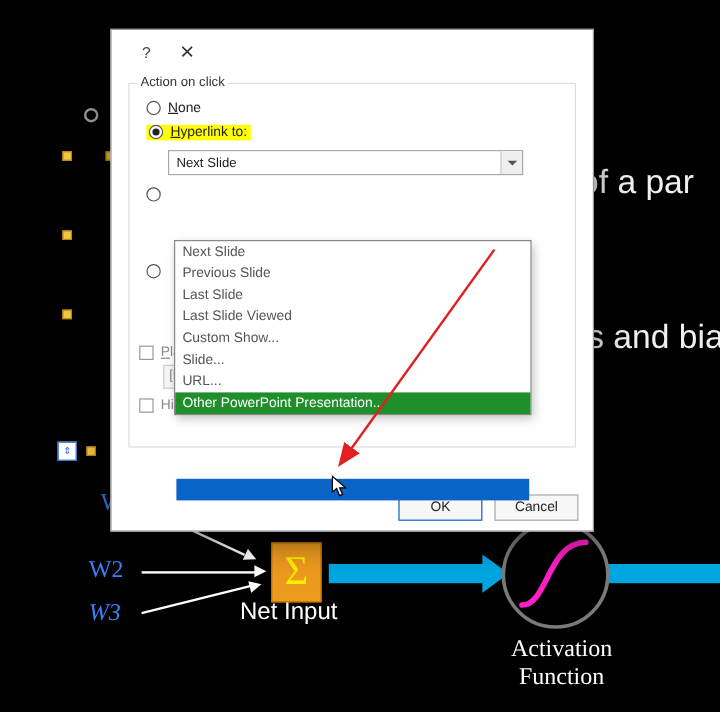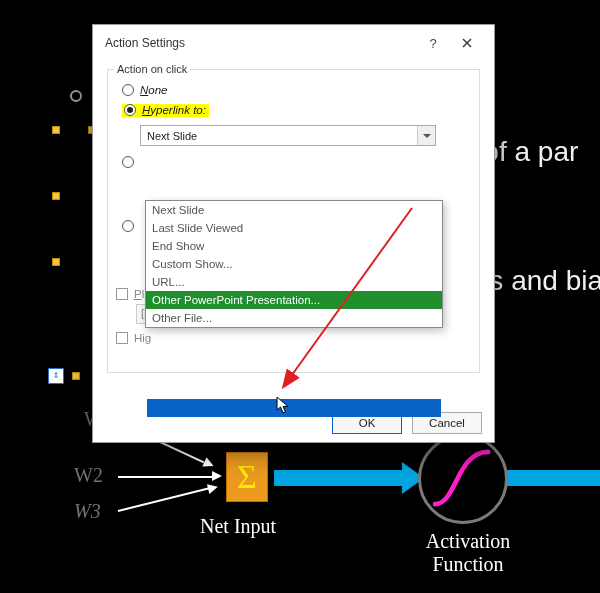--- a/index.html
+++ b/index.html
@@ -48,21 +48,21 @@
     position: absolute;
     width: 12px; height: 12px;
     border: 2px solid #9c9c9c;
     border-radius: 50%;
     background: transparent;
   }
 
   
   .wlabel {
     position: absolute;
-    color: #737373;
+    color: #3b82f6;
     font-size: 20px;
     font-family: "Times New Roman", serif;
   }
   .arrow-line {
     position: absolute;
     background: #fff;
     height: 2px;
   }
   .arrow-head {
     position: absolute;
@@ -81,24 +81,24 @@
     border: 1px solid #c46f00;
     display: flex; align-items: center; justify-content: center;
   }
   .sigma-box span {
     color: #ffee00;
     font-size: 34px;
     font-family: "Times New Roman", serif;
   }
   .net-input-label {
     position: absolute;
-    top: 515px; left: 200px;
+    top: 499px; left: 200px;
     color: #fff;
     font-size: 20px;
-    font-family: Liberation Serif, serif;
+    font-family: Liberation Sans, sans-serif;
   }
 
   
   .cyan-arrow-body {
     position: absolute;
     top: 470px; left: 274px;
     width: 130px; height: 16px;
     background: #00a6e0;
   }
   .cyan-arrow-head {
@@ -217,21 +217,20 @@
     padding: 0 3px;
     font-size: 11px;
     color: #333;
   }
 
   .radio-row {
     display: flex; align-items: flex-start;
     margin: 4px 0 8px 6px;
     font-size: 11.5px;
     color: #222;
-    font-style: italic;
   }
   .radio {
     width: 12px; height: 12px;
     border: 1px solid #555;
     border-radius: 50%;
     margin-right: 6px;
     display: inline-flex; align-items: center; justify-content: center;
     background: #fff;
   }
   .radio.checked::after {
@@ -396,21 +395,20 @@
 <div class="act-circle">
   <svg viewBox="0 0 90 90">
     <path d="M 15 72 C 38 72, 38 16, 72 16" stroke="#ff1fc8" stroke-width="5" fill="none" stroke-linecap="round"></path>
   </svg>
 </div>
 <div class="act-label" style="white-space:pre-line;font-family:Liberation Serif, serif;">Activation
 Function</div>
 
 <div class="dialog">
   <div class="dlg-titlebar">
-    <span class="title">Action Settings</span>
     <span class="dlg-help">?</span>
     <span class="dlg-close">
       <svg viewBox="0 0 10 10">
           <path d="M1 1 L9 9 M9 1 L1 9" stroke="#333" stroke-width="1.4"></path>
         </svg>
     </span>
   </div>
 
 
   <div class="content">
@@ -452,29 +450,30 @@
         <span class="caret2"></span>
       </div>
       <div class="check-row">
         <span class="checkbox"></span>
         <span>Hig</span>
       </div>
 
       
       <div class="dropdown">
         <div class="dd-item">Next Slide</div>
+        <div class="dd-item">Previous Slide</div>
+        <div class="dd-item">Last Slide</div>
         <div class="dd-item">Last Slide Viewed</div>
-        <div class="dd-item">End Show</div>
         <div class="dd-item">Custom Show...</div>
+        <div class="dd-item">Slide...</div>
         <div class="dd-item">URL...</div>
         <div class="dd-item hover-green" style="position:relative;">Other PowerPoint Presentation...</div>
         <div class="dd-item sel-blue" style="opacity:0; height:0; padding:0;">Other File...</div>
 
         <div style="position:absolute; left:1px; right:1px; top:198px; height:18px; background:#0a63c7; z-index:-1;"></div>
-        <div class="dd-item">Other File...</div>
       </div>
     </div>
   </div>
 
   <div class="dlg-buttons">
     <div class="btn primary">OK</div>
     <div class="btn">Cancel</div>
   </div>
 </div>
 

